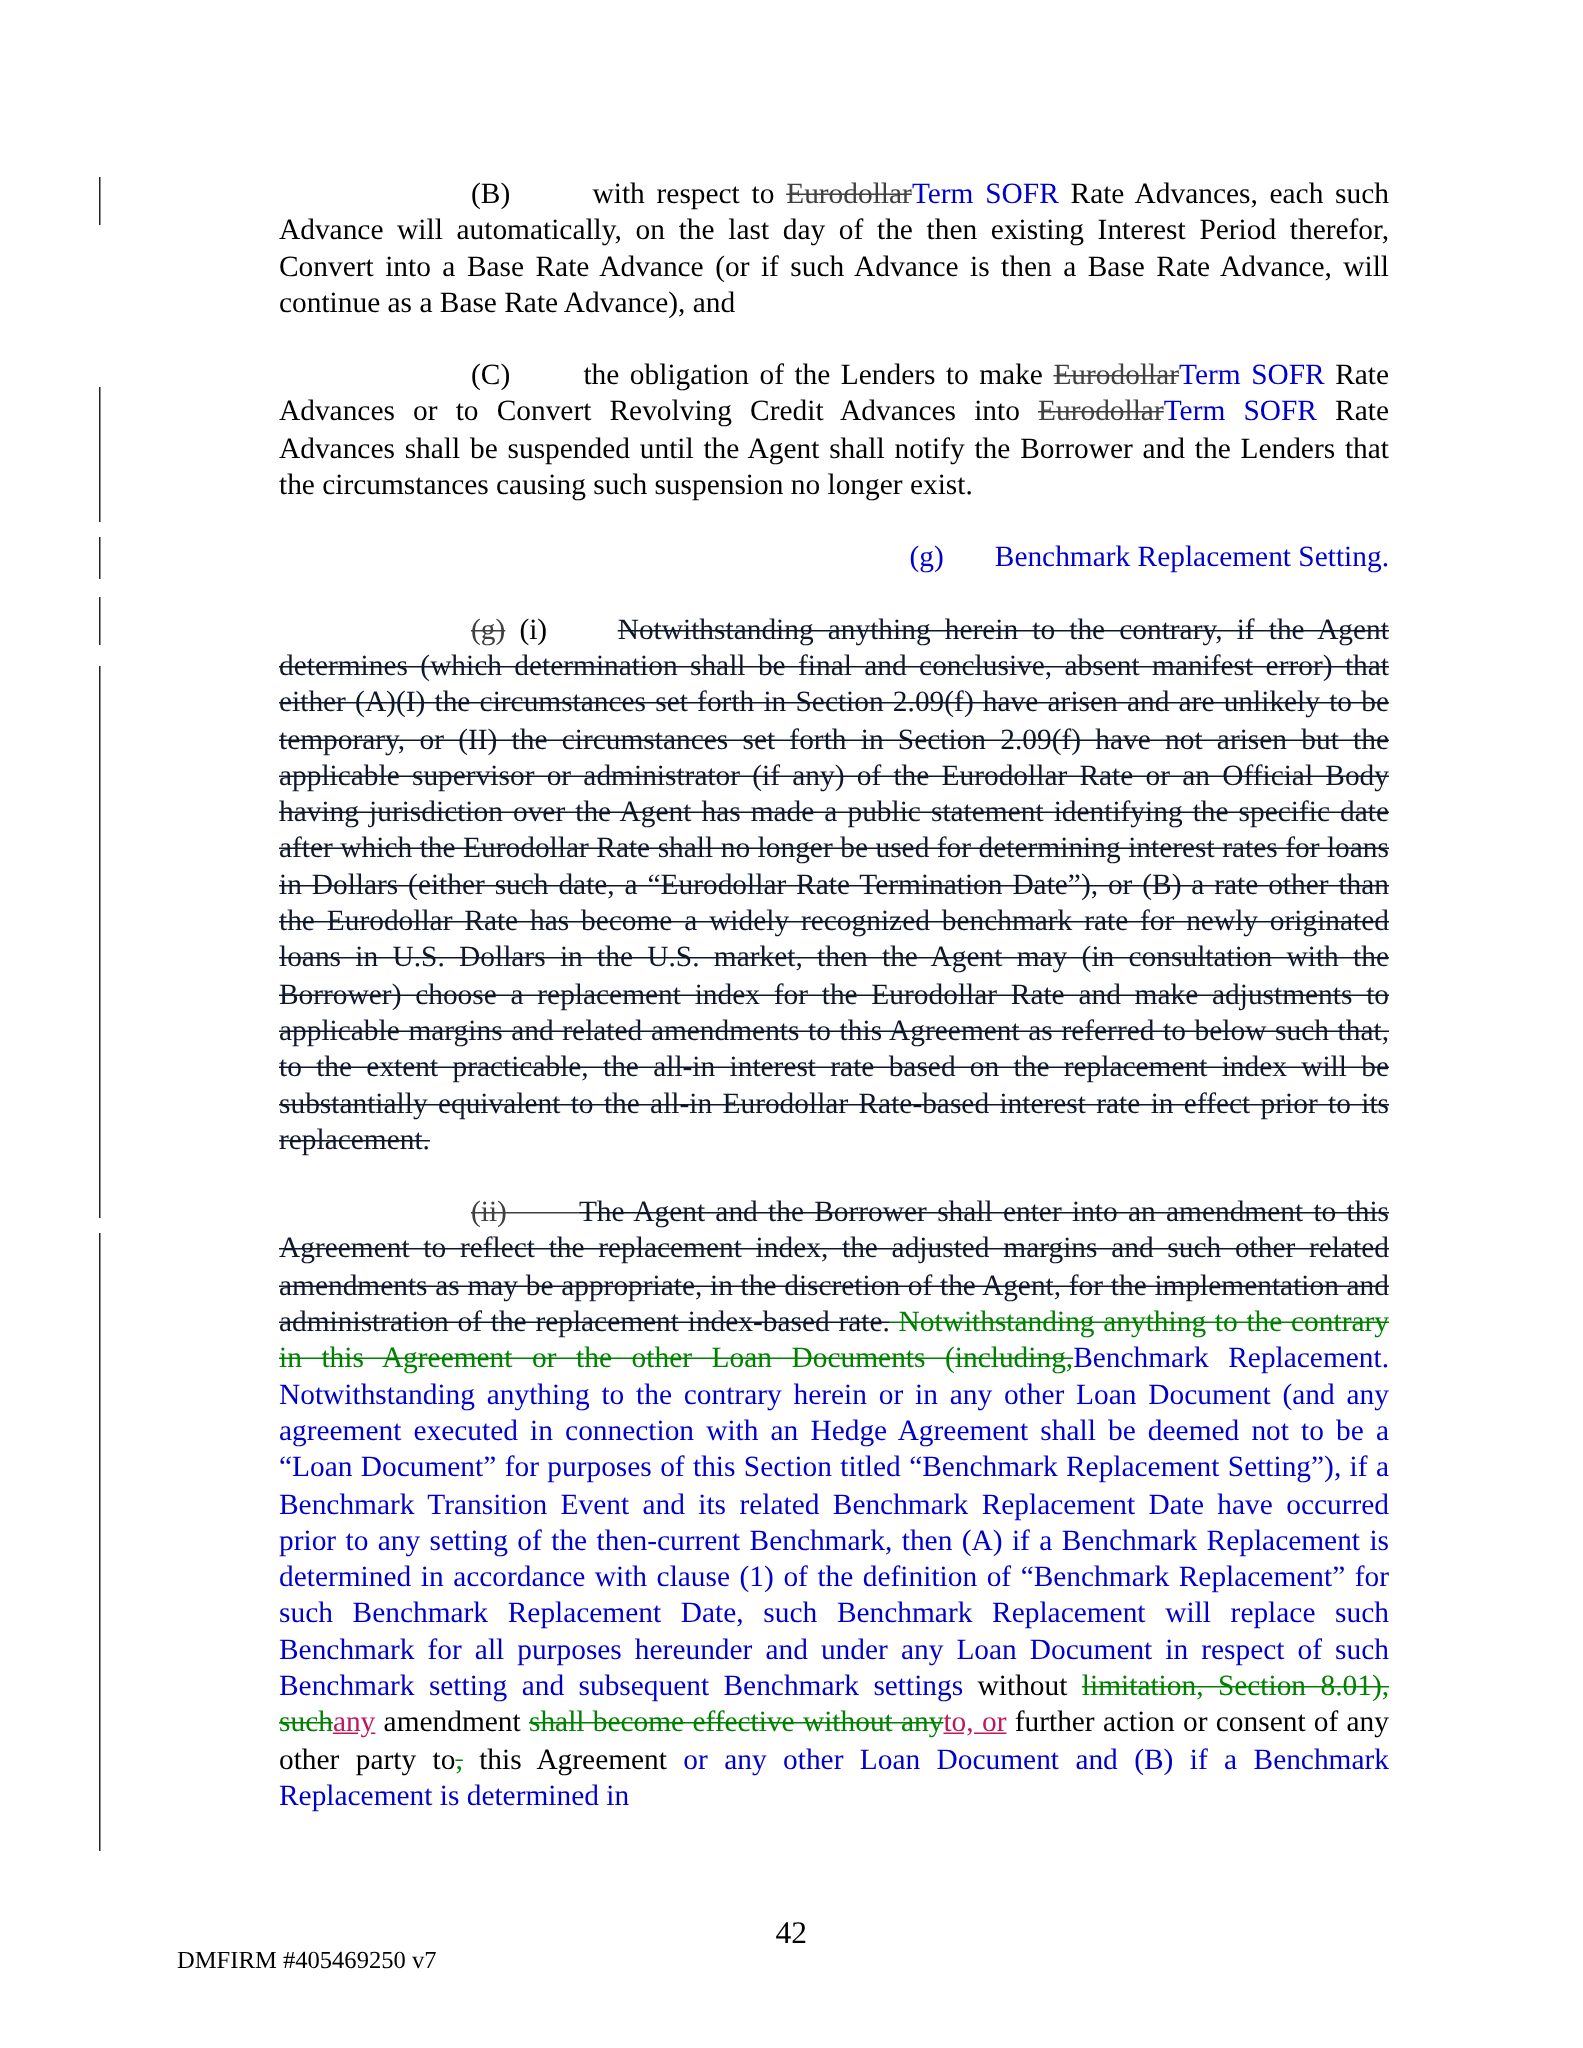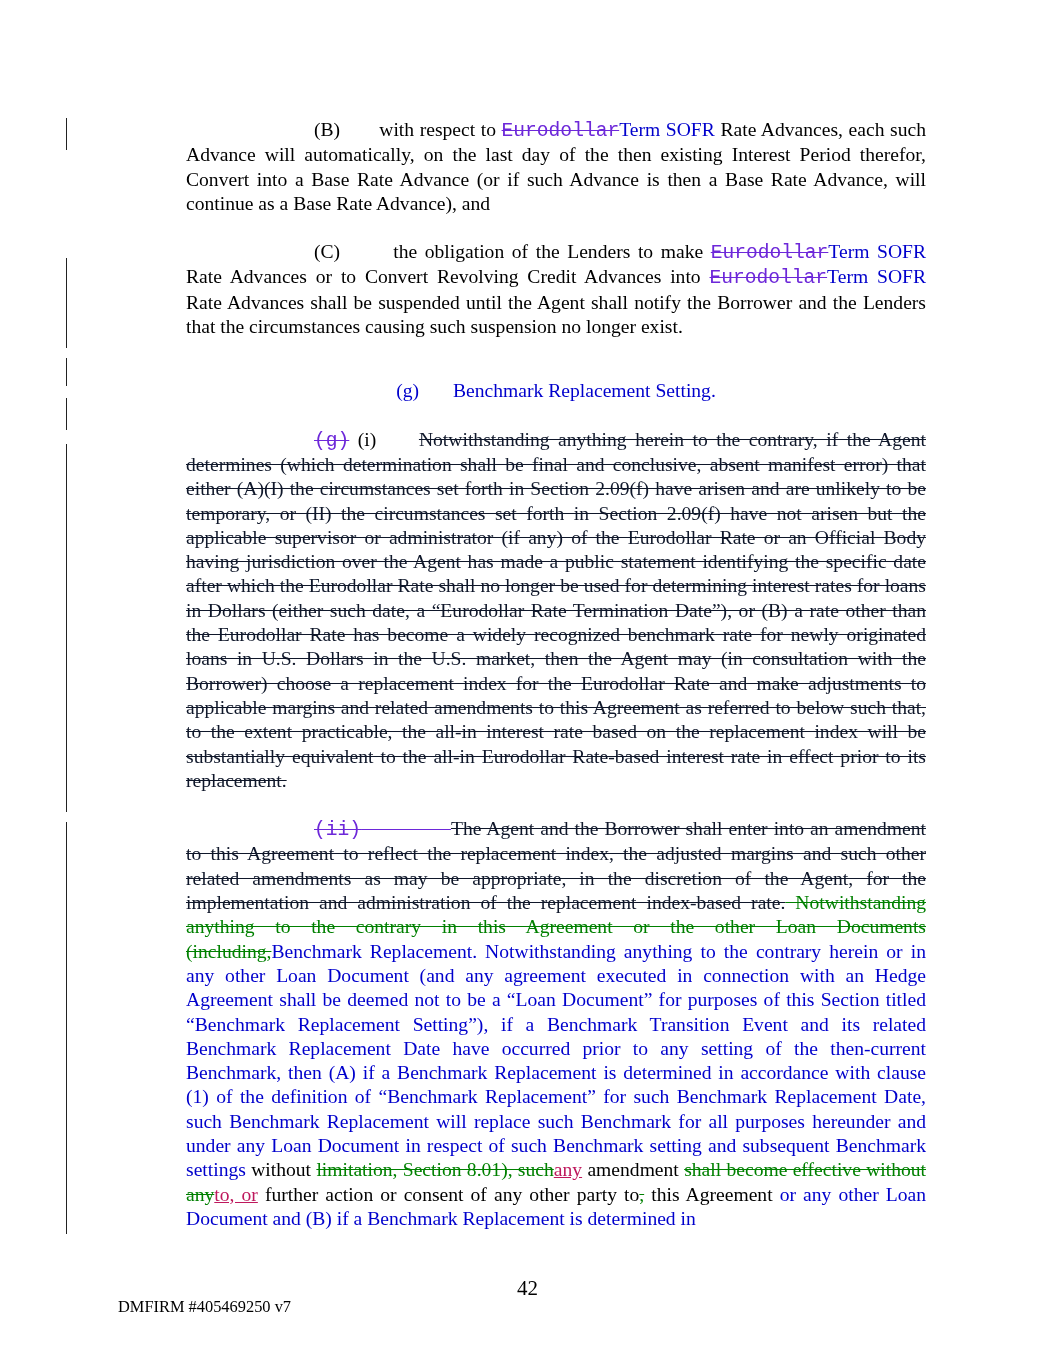--- a/index.html
+++ b/index.html
@@ -48,23 +48,22 @@
     text-align: justify;
     text-justify: inter-word;
   }
   .indent-sub {
     text-indent: 128px;
   }
   .gap-lg {
     height: 24px;
   }
   .del {
-    color: #6d28d9;
+    color: #404040;
     text-decoration: line-through;
-    font-family: Liberation Mono, monospace;
   }
   .ins {
     color: #0000cc;
   }
   .ins-green {
     color: #be185d;
     text-decoration: underline;
   }
   .del-green {
     color: #008000;
@@ -114,21 +113,21 @@
   <div class="content">
 
     <p class="indent-sub"><span>(B)</span>	&nbsp;&nbsp;&nbsp;&nbsp;&nbsp;&nbsp;<span>with respect to </span><span class="del">Eurodollar</span><span class="ins">Term SOFR</span><span> Rate Advances, each such Advance will automatically, on the last day of the then existing Interest Period therefor, Convert into a Base Rate Advance (or if such Advance is then a Base Rate Advance, will continue as a Base Rate Advance), and</span></p>
 
     <div class="gap-lg"></div>
 
     <p class="indent-sub"><span>(C)</span>	&nbsp;&nbsp;&nbsp;&nbsp;&nbsp;&nbsp;<span>the obligation of the Lenders to make </span><span class="del">Eurodollar</span><span class="ins">Term SOFR</span><span> Rate Advances or to Convert Revolving Credit Advances into </span><span class="del">Eurodollar</span><span class="ins">Term SOFR</span><span> Rate Advances shall be suspended until the Agent shall notify the Borrower and the Lenders that the circumstances causing such suspension no longer exist.</span></p>
 
     <div class="gap-lg"></div>
 
-    <p style="padding-left:66px;text-indent:-66px;text-align:center;margin-top:16px;"><span class="ins">(g)</span><span style="display:inline-block;width:34px;"></span><span class="ins">Benchmark Replacement Setting.</span></p>
+    <p style="padding-left:66px;text-indent:-66px;text-align:right;"><span class="ins">(g)</span><span style="display:inline-block;width:34px;"></span><span class="ins">Benchmark Replacement Setting.</span></p>
 
     <div class="gap-lg"></div>
 
     <p class="indent-sub"><span class="del">(g)</span><span> (i)</span>	&nbsp;&nbsp;&nbsp;&nbsp;<span class="delpara">Notwithstanding anything herein to the contrary, if the Agent determines (which determination shall be final and conclusive, absent manifest error) that either (A)(I) the circumstances set forth in Section 2.09(f) have arisen and are unlikely to be temporary, or (II) the circumstances set forth in Section 2.09(f) have not arisen but the applicable supervisor or administrator (if any) of the Eurodollar Rate or an Official Body having jurisdiction over the Agent has made a public statement identifying the specific date after which the Eurodollar Rate shall no longer be used for determining interest rates for loans in Dollars (either such date, a “Eurodollar Rate Termination Date”), or (B) a rate other than the Eurodollar Rate has become a widely recognized benchmark rate for newly originated loans in U.S. Dollars in the U.S. market, then the Agent may (in consultation with the Borrower) choose a replacement index for the Eurodollar Rate and make adjustments to applicable margins and related amendments to this Agreement as referred to below such that, to the extent practicable, the all-in interest rate based on the replacement index will be substantially equivalent to the all-in Eurodollar Rate-based interest rate in effect prior to its replacement.</span></p>
 
     <div class="gap-lg"></div>
 
     <p class="indent-sub"><span class="del">(ii)</span><span class="del">&nbsp;&nbsp;&nbsp;&nbsp;&nbsp;&nbsp;&nbsp;</span><span class="delpara">The Agent and the Borrower shall enter into an amendment to this Agreement to reflect the replacement index, the adjusted margins and such other related amendments as may be appropriate, in the discretion of the Agent, for the implementation and administration of the replacement index-based rate.</span><span class="del-green">  Notwithstanding anything to the contrary in this Agreement or the other Loan Documents (including,</span><span class="ins">Benchmark Replacement. Notwithstanding anything to the contrary herein or in any other Loan Document (and any agreement executed in connection with an Hedge Agreement shall be deemed not to be a “Loan Document” for purposes of this Section titled “Benchmark Replacement Setting”), if a Benchmark Transition Event and its related Benchmark Replacement Date have occurred prior to any setting of the then-current Benchmark, then (A) if a Benchmark Replacement is determined in accordance with clause (1) of the definition of “Benchmark Replacement” for such Benchmark Replacement Date, such Benchmark Replacement will replace such Benchmark for all purposes hereunder and under any Loan Document in respect of such Benchmark setting and subsequent Benchmark settings</span><span> without </span><span class="del-green">limitation, Section 8.01), such</span><span class="ins-green">any</span><span> amendment </span><span class="del-green">shall become effective without any</span><span class="ins-green">to, or</span><span> further action or consent of any other party to</span><span class="del-green">,</span><span> this Agreement </span><span class="ins">or any other Loan Document and (B) if a Benchmark Replacement is determined in</span></p>
 
   </div>

